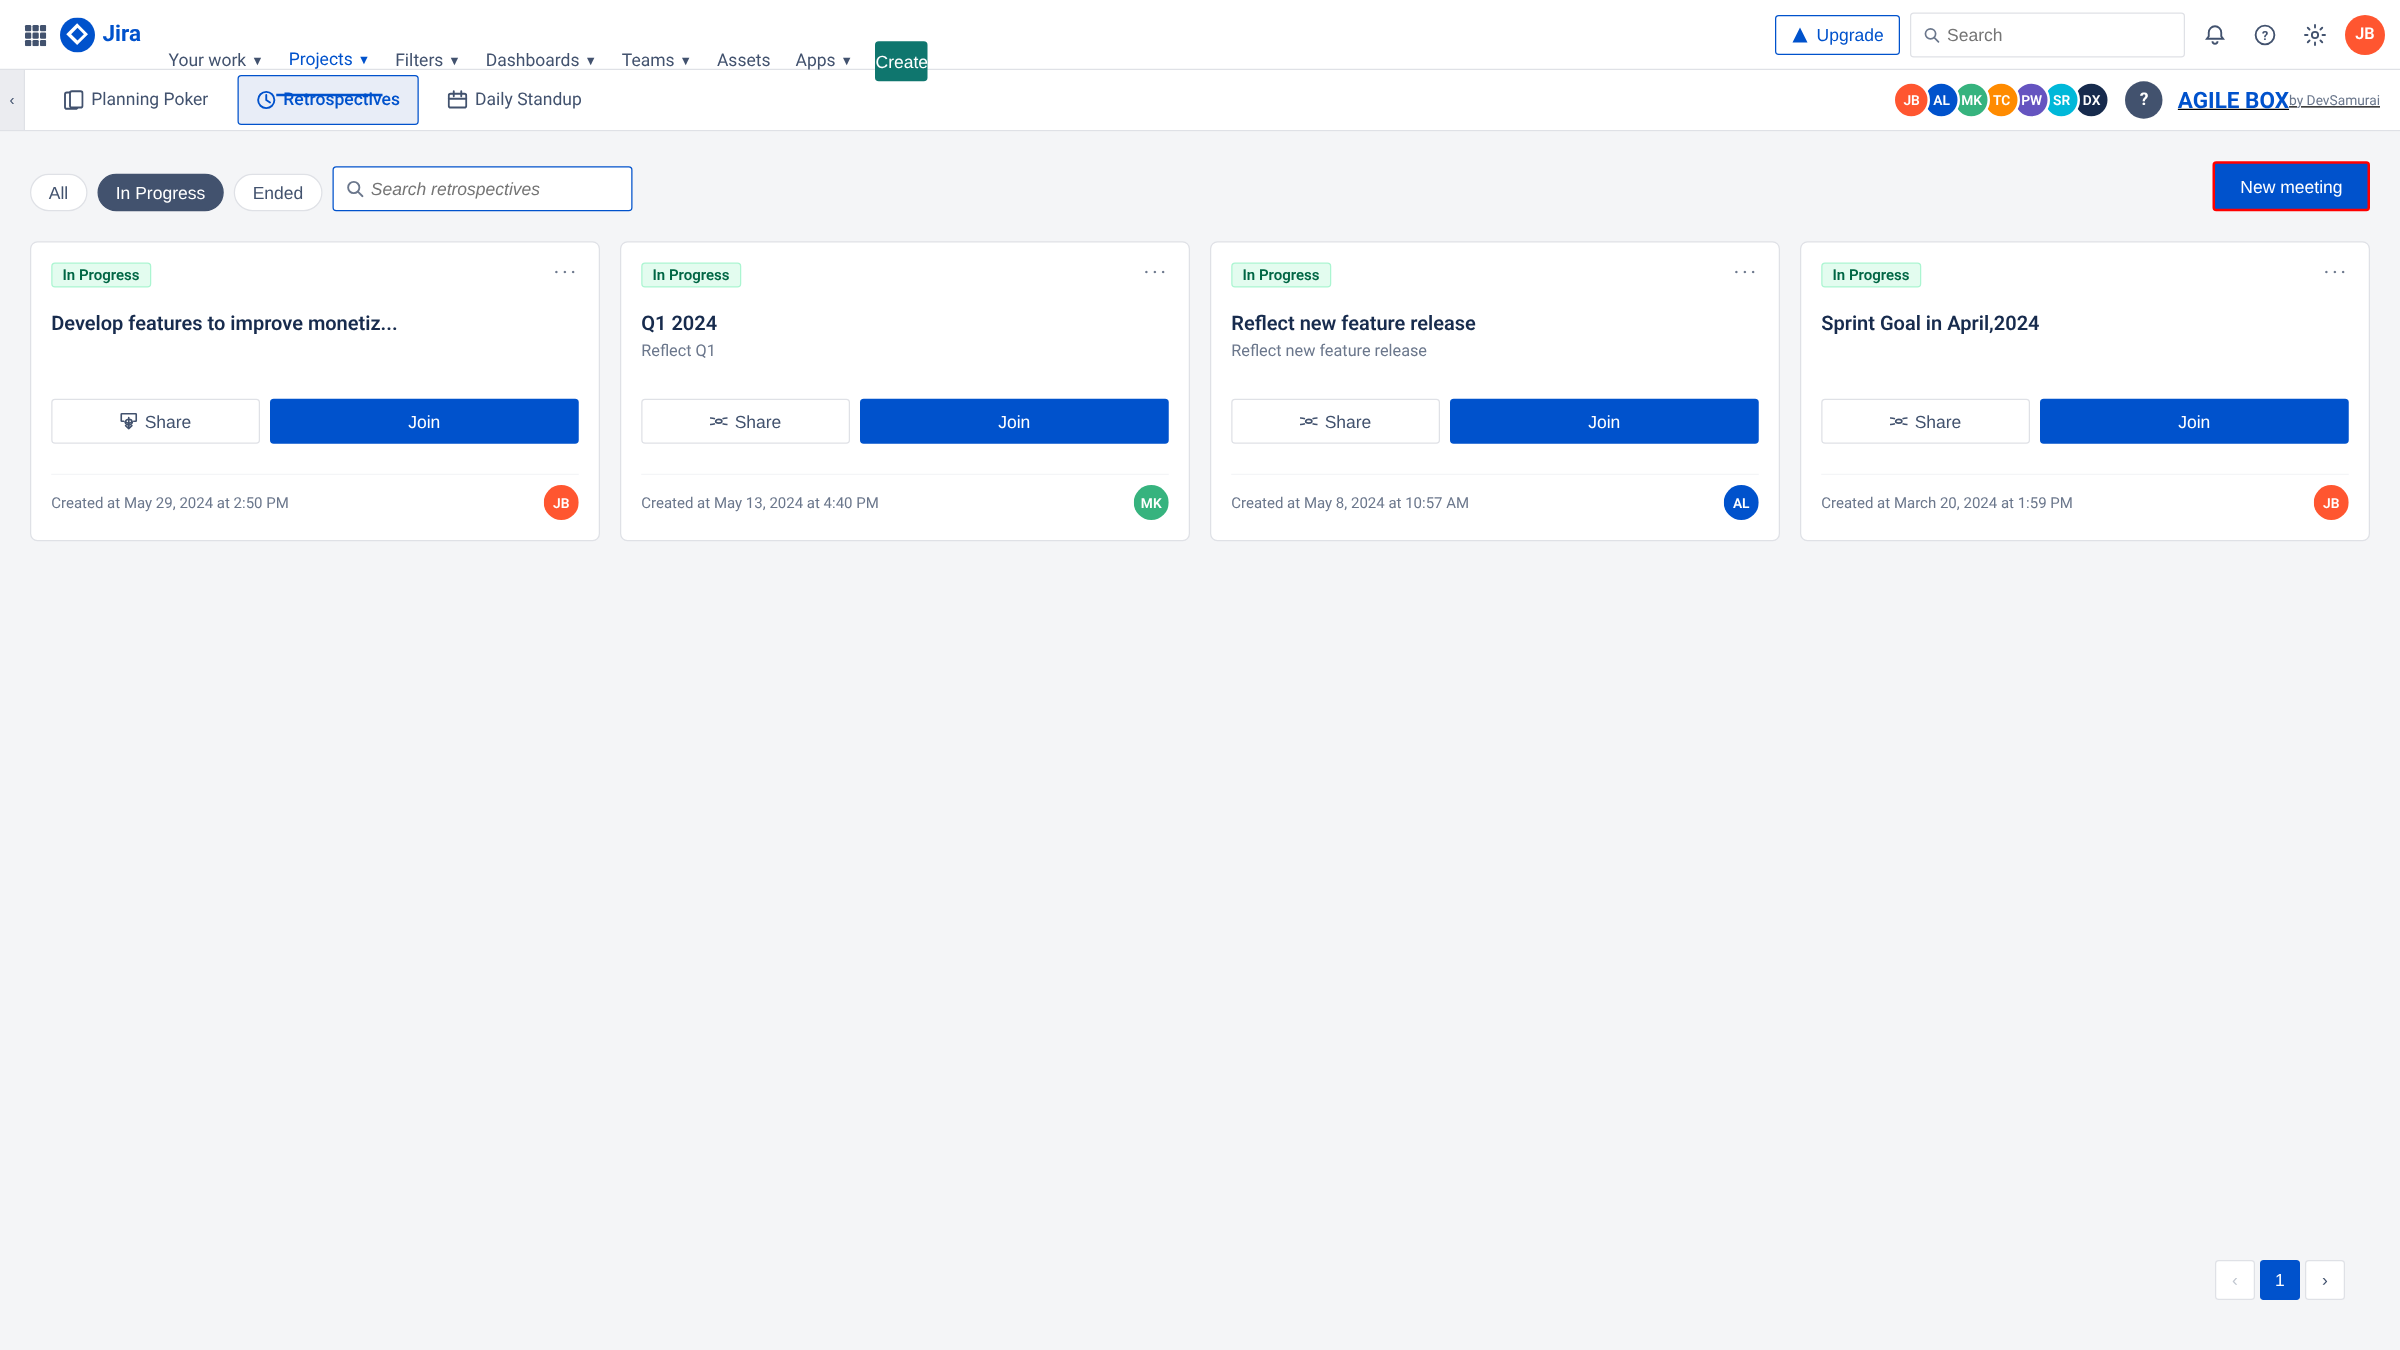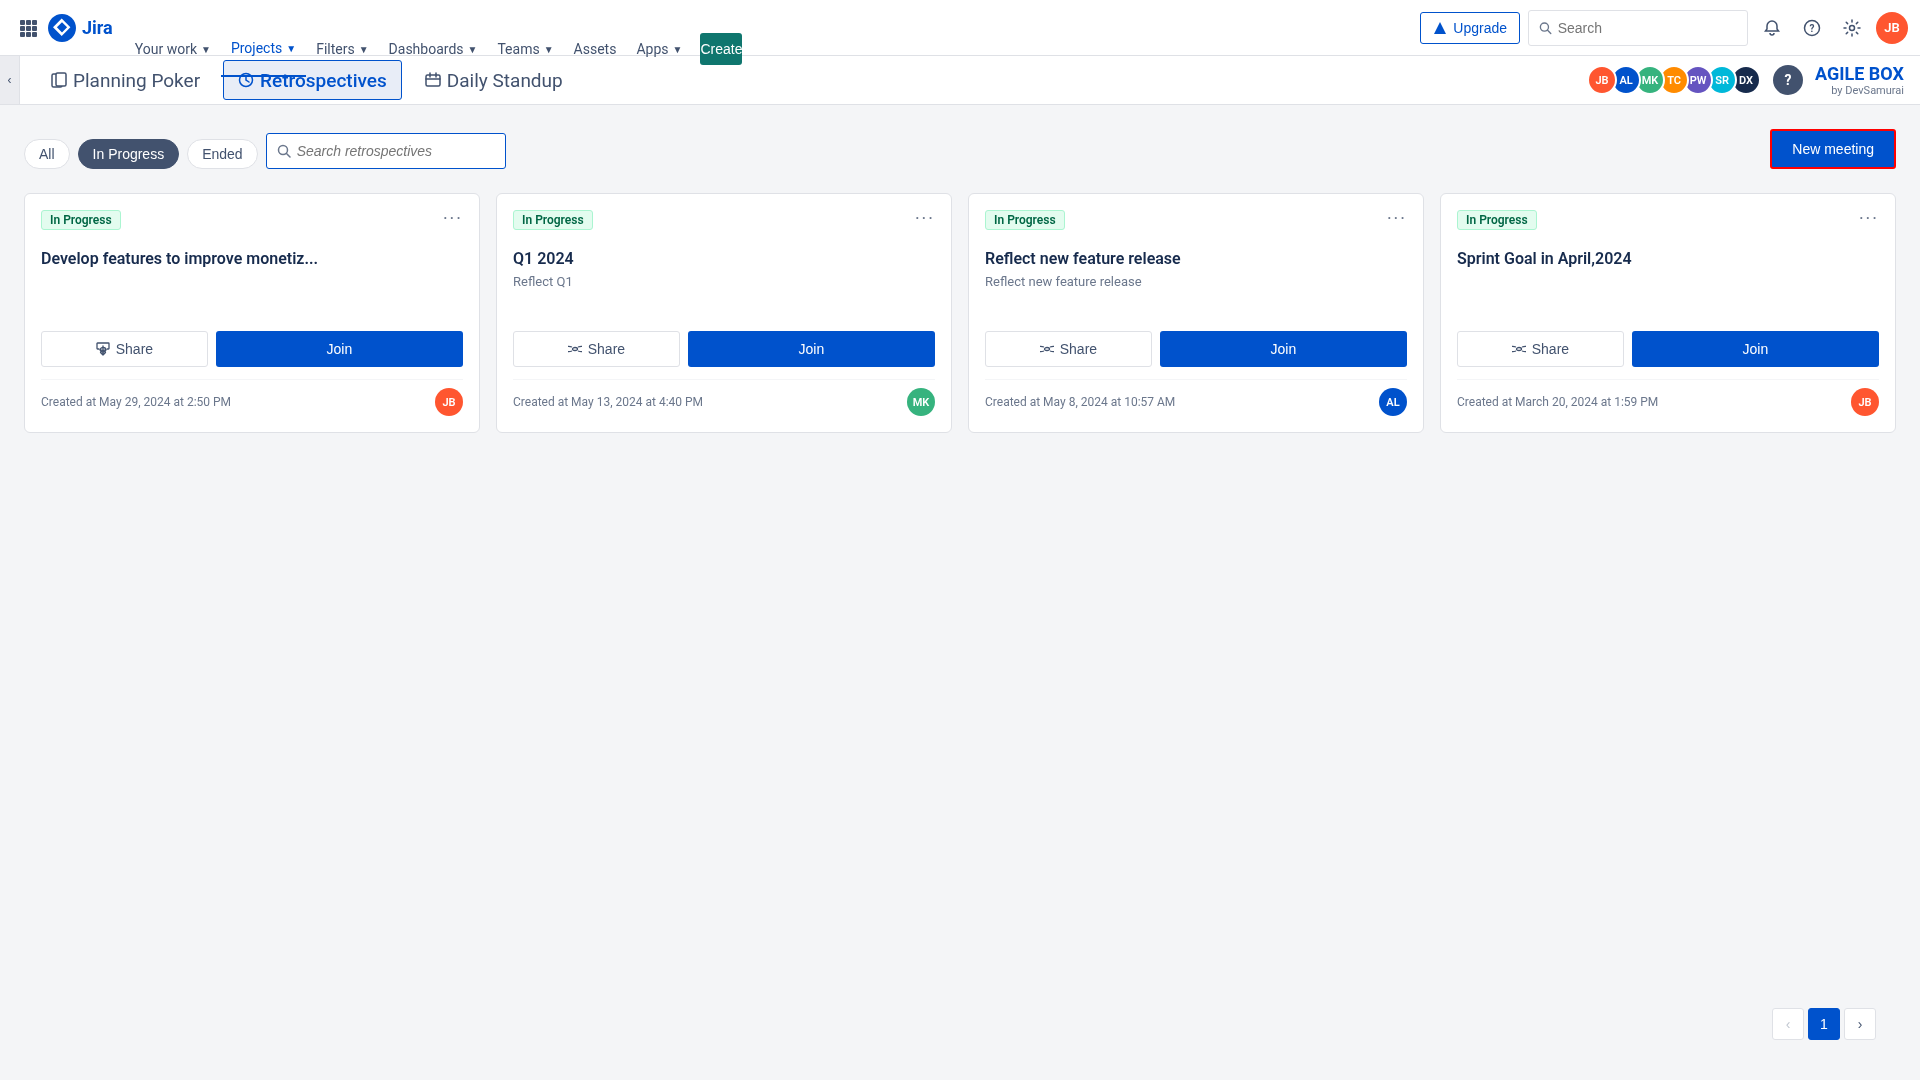--- a/index.html
+++ b/index.html
@@ -86,21 +86,21 @@
       height: 48px;
       display: flex;
       align-items: center;
       padding: 0 16px;
       border-bottom: 1px solid #dfe1e6;
       gap: 8px;
     }
     .sub-nav-tab {
       display: flex; align-items: center; gap: 6px;
       padding: 0 14px; height: 40px;
-      font-size: 19px; color: #42526e;
+      font-size: 14px; color: #42526e;
       cursor: pointer; border-radius: 3px;
       border: 1px solid transparent;
     }
     .sub-nav-tab.active {
       background: #e8edf7;
       color: #0052cc;
       border-color: #0052cc;
       font-weight: 500;
     }
     .sub-nav-right { margin-left: auto; display: flex; align-items: center; gap: 12px; }
@@ -110,21 +110,21 @@
       border: 2px solid #fff; margin-left: -6px;
       font-size: 11px; font-weight: 600; display: flex; align-items: center; justify-content: center; color: #fff;
     }
     .avatar-group .av:first-child { margin-left: 0; }
     .help-circle {
       width: 30px; height: 30px; border-radius: 50%;
       background: #42526e; color: #fff;
       display: flex; align-items: center; justify-content: center;
       font-size: 14px; font-weight: 700; cursor: pointer;
     }
-    .agile-box-brand { display: flex; flex-direction: column; align-items: flex-end; }
+    .agile-box-brand { display: flex; align-items: center; text-decoration: underline; }
     .agile-box-title { font-size: 18px; font-weight: 700; color: #0052cc; }
     .agile-box-sub { font-size: 11px; color: #6b778c; }
     .collapse-btn {
       width: 20px; height: 48px;
       background: #ebecf0;
       border: none; cursor: pointer;
       display: flex; align-items: center; justify-content: center;
       color: #42526e; font-size: 12px;
       border-right: 1px solid #dfe1e6;
     }
@@ -189,21 +189,21 @@
       width: fit-content;
     }
     .card-header {
       display: flex; justify-content: space-between;
       align-items: flex-start; margin-bottom: 10px;
     }
     .card-more { color: #6b778c; cursor: pointer; font-size: 18px; line-height: 1; letter-spacing: 2px; }
     .card-title { font-size: 16px; font-weight: 600; color: #172b4d; margin: 8px 0 4px; line-height: 1.4; }
     .card-subtitle { font-size: 13px; color: #6b778c; }
     .card-spacer { flex: 1; }
-    .card-actions { display: flex; gap: 8px; margin-bottom: 12px; }
+    .card-actions { display: flex; gap: 8px; margin-bottom: 24px; }
     .btn-share {
       flex: 1; height: 36px;
       border: 1px solid #dfe1e6;
       background: #fff; border-radius: 3px;
       display: flex; align-items: center; justify-content: center;
       gap: 6px; font-size: 14px; color: #42526e;
       cursor: pointer;
     }
     .btn-join {
       flex: 1.5; height: 36px;

